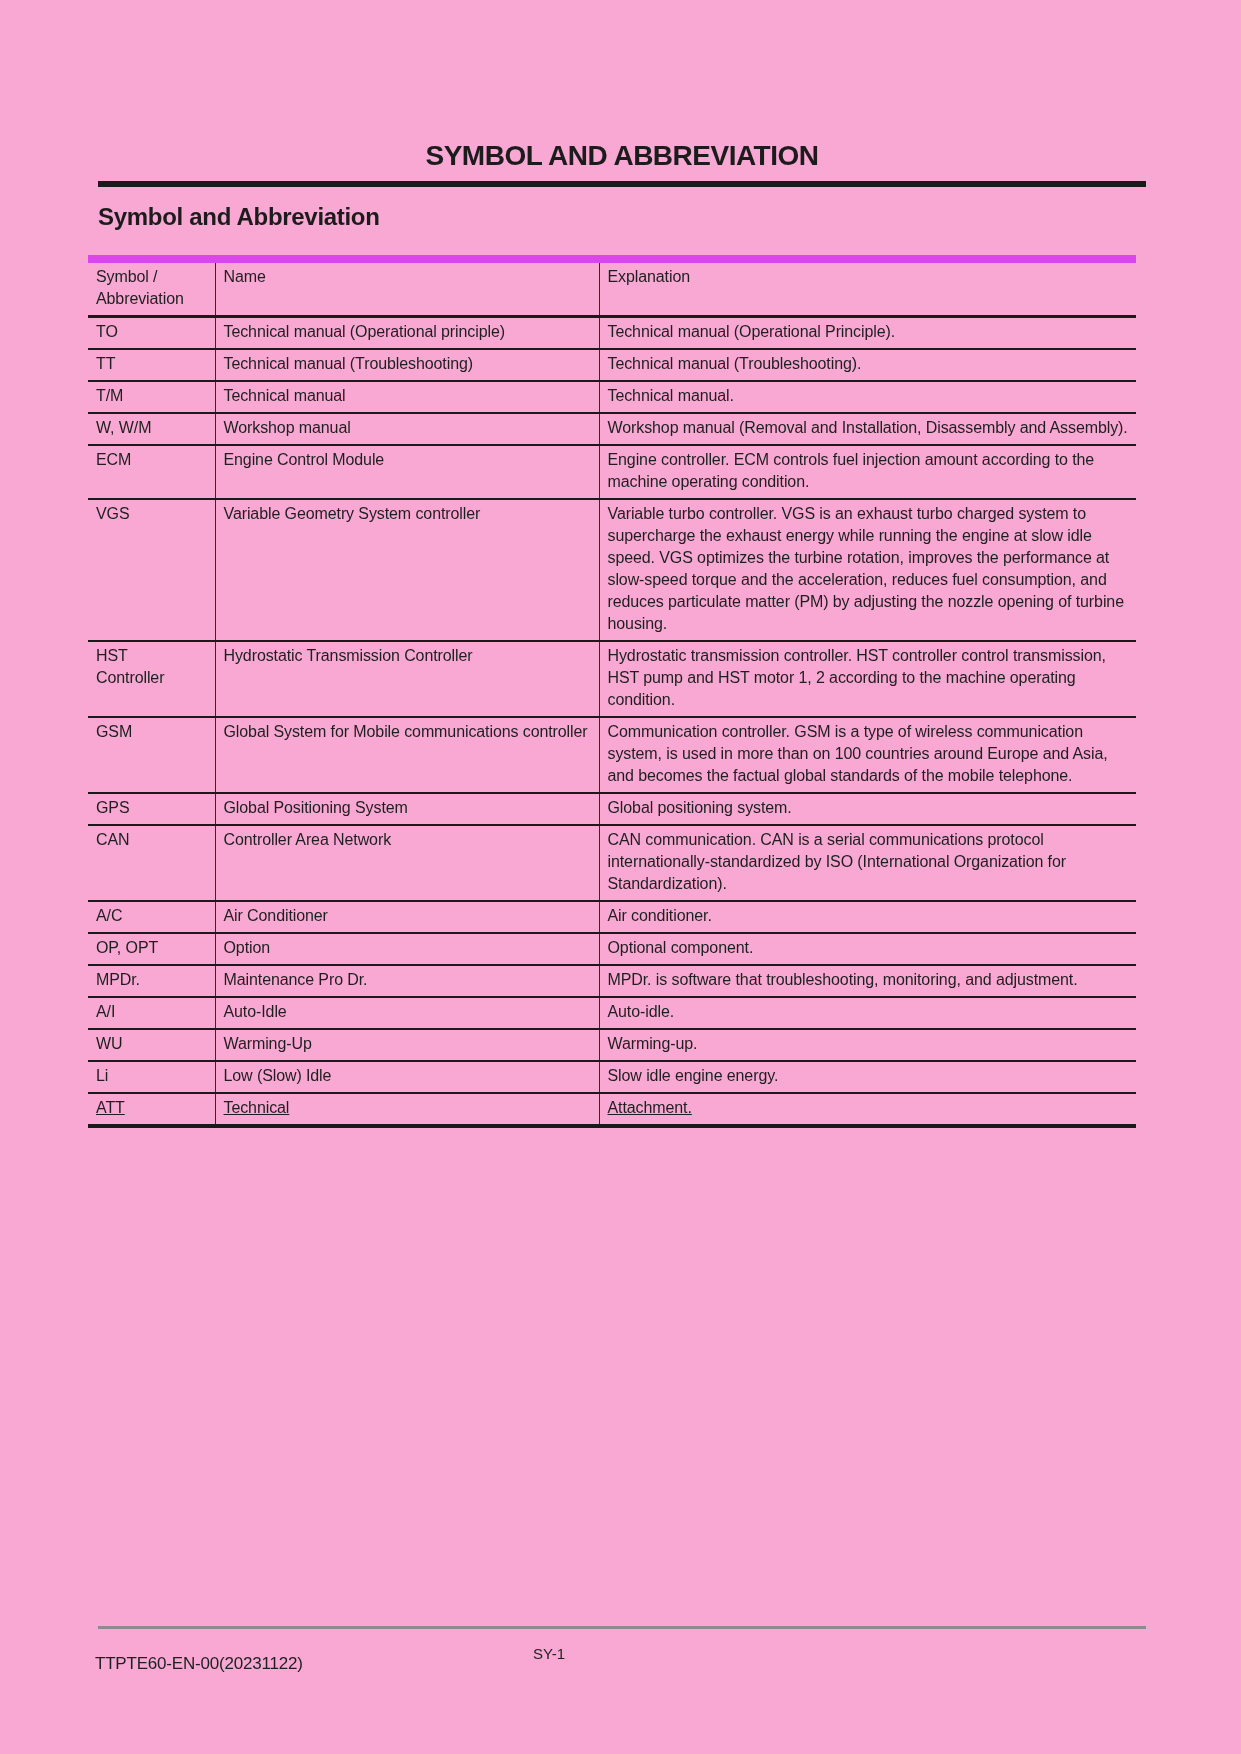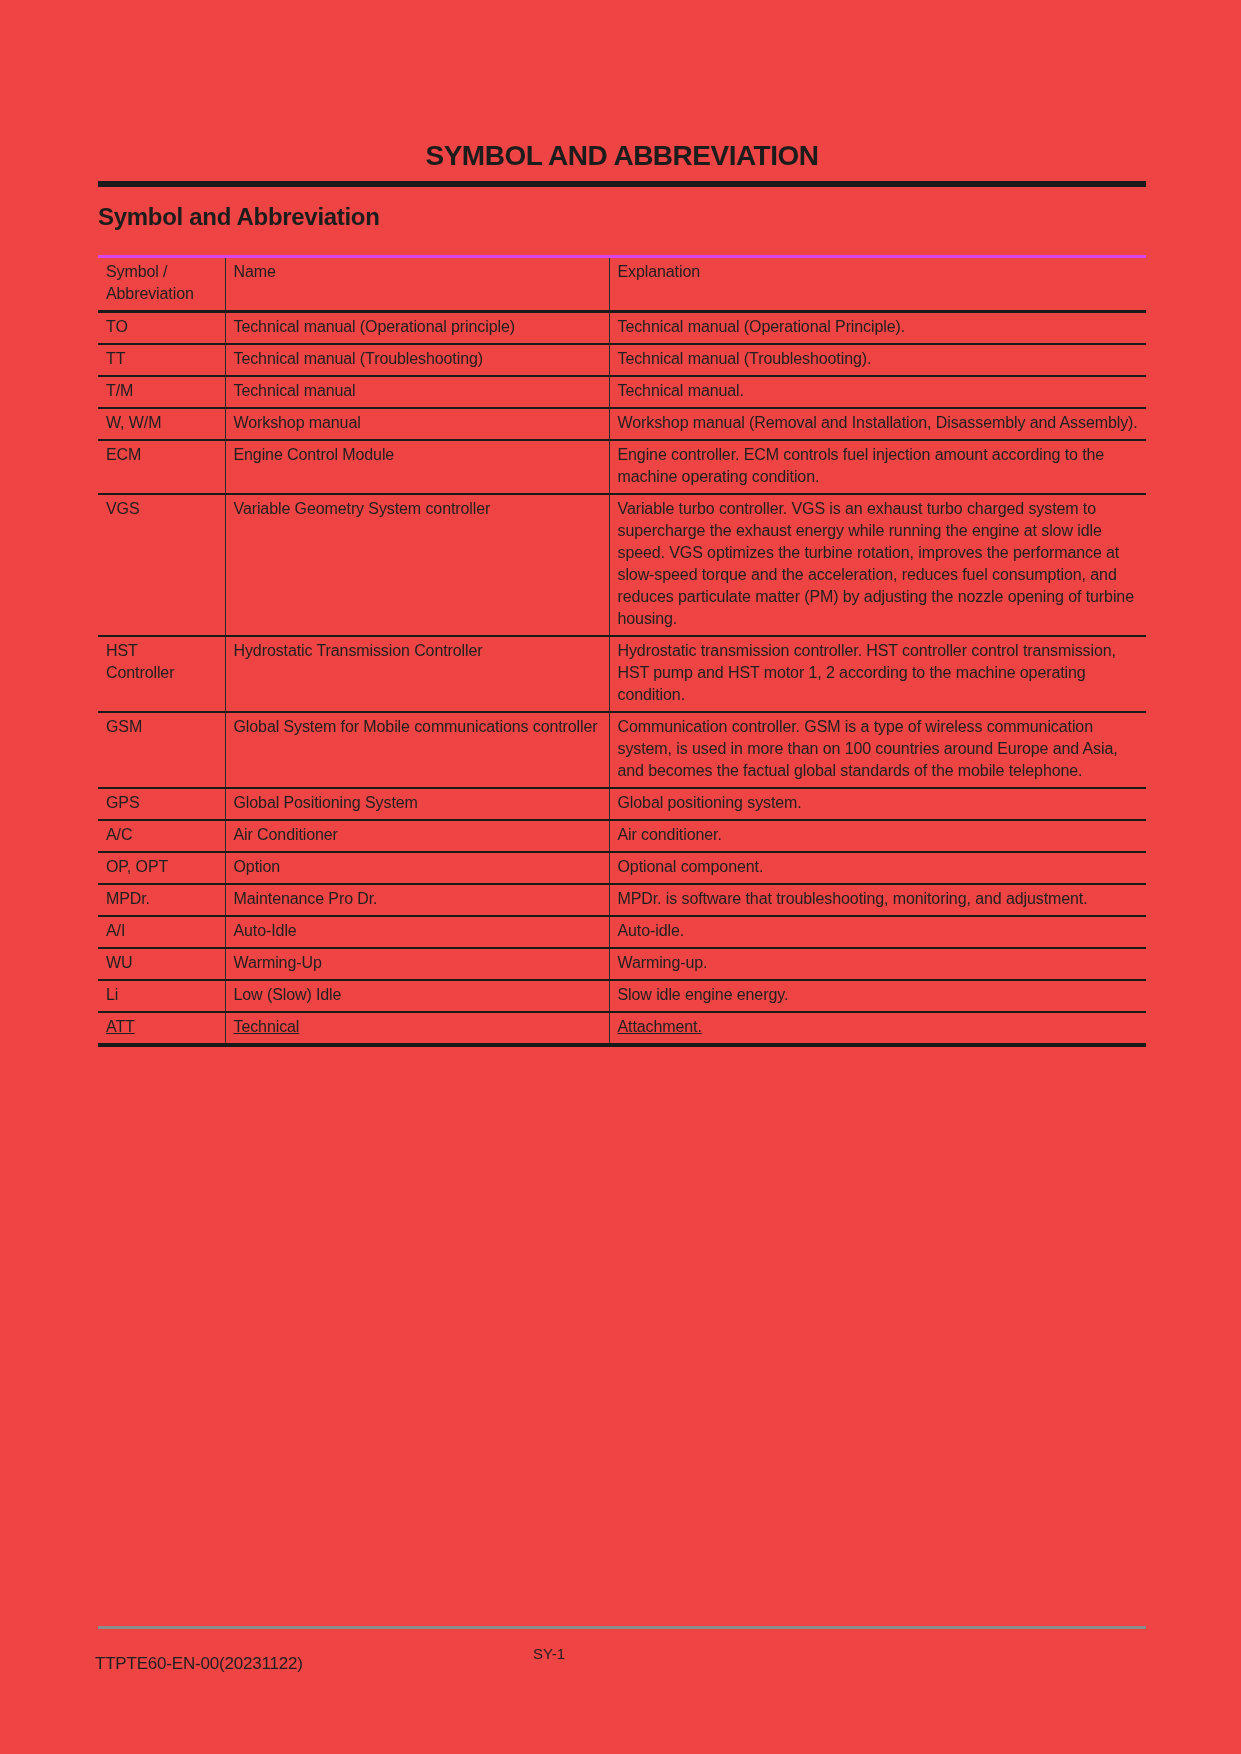--- a/index.html
+++ b/index.html
@@ -3,21 +3,21 @@
 <meta charset="utf-8">
 <style>
   * { margin: 0; padding: 0; box-sizing: border-box; }
   html, body { background: #ffffff; }
   body { font-family: "Liberation Sans", sans-serif; color: #1f1f1f; }
 
   .page {
     position: relative;
     width: 1241px;
     height: 1754px;
-    background: #ef4444;
+    background: #f9a8d4;
     overflow: hidden;
   }
 
   .page-title {
     position: absolute;
     top: 140px;
     left: 98px;
     width: 1048px;
     text-align: center;
     font-size: 28px;
@@ -42,24 +42,24 @@
     left: 98px;
     font-size: 24px;
     font-weight: bold;
     letter-spacing: -0.3px;
     color: #1c1c1c;
   }
 
   table.abbr-table {
     position: absolute;
     top: 255px;
-    left: 98px;
+    left: 88px;
     width: 1048px;
     border-collapse: collapse;
-    border-top: 3px solid #d946ef;
+    border-top: 8px solid #d946ef;
     table-layout: fixed;
   }
   .abbr-table col.c-symbol      { width: 127px; }
   .abbr-table col.c-name        { width: 384px; }
   .abbr-table col.c-explanation { width: 537px; }
 
   .abbr-table th, .abbr-table td {
     font-size: 16px;
     line-height: 22px;
     font-weight: normal;
@@ -168,20 +168,25 @@
           <td>GSM</td>
           <td>Global System for Mobile communications controller</td>
           <td>Communication controller. GSM is a type of wireless communication system, is used in more than on 100 countries around Europe and Asia, and becomes the factual global standards of the mobile telephone.</td>
         </tr>
         <tr>
           <td>GPS</td>
           <td>Global Positioning System</td>
           <td>Global positioning system.</td>
         </tr>
         <tr>
+          <td>CAN</td>
+          <td>Controller Area Network</td>
+          <td>CAN communication. CAN is a serial communications protocol internationally-standardized by ISO (International Organization for Standardization).</td>
+        </tr>
+        <tr>
           <td>A/C</td>
           <td>Air Conditioner</td>
           <td>Air conditioner.</td>
         </tr>
         <tr>
           <td>OP, OPT</td>
           <td>Option</td>
           <td>Optional component.</td>
         </tr>
         <tr>

